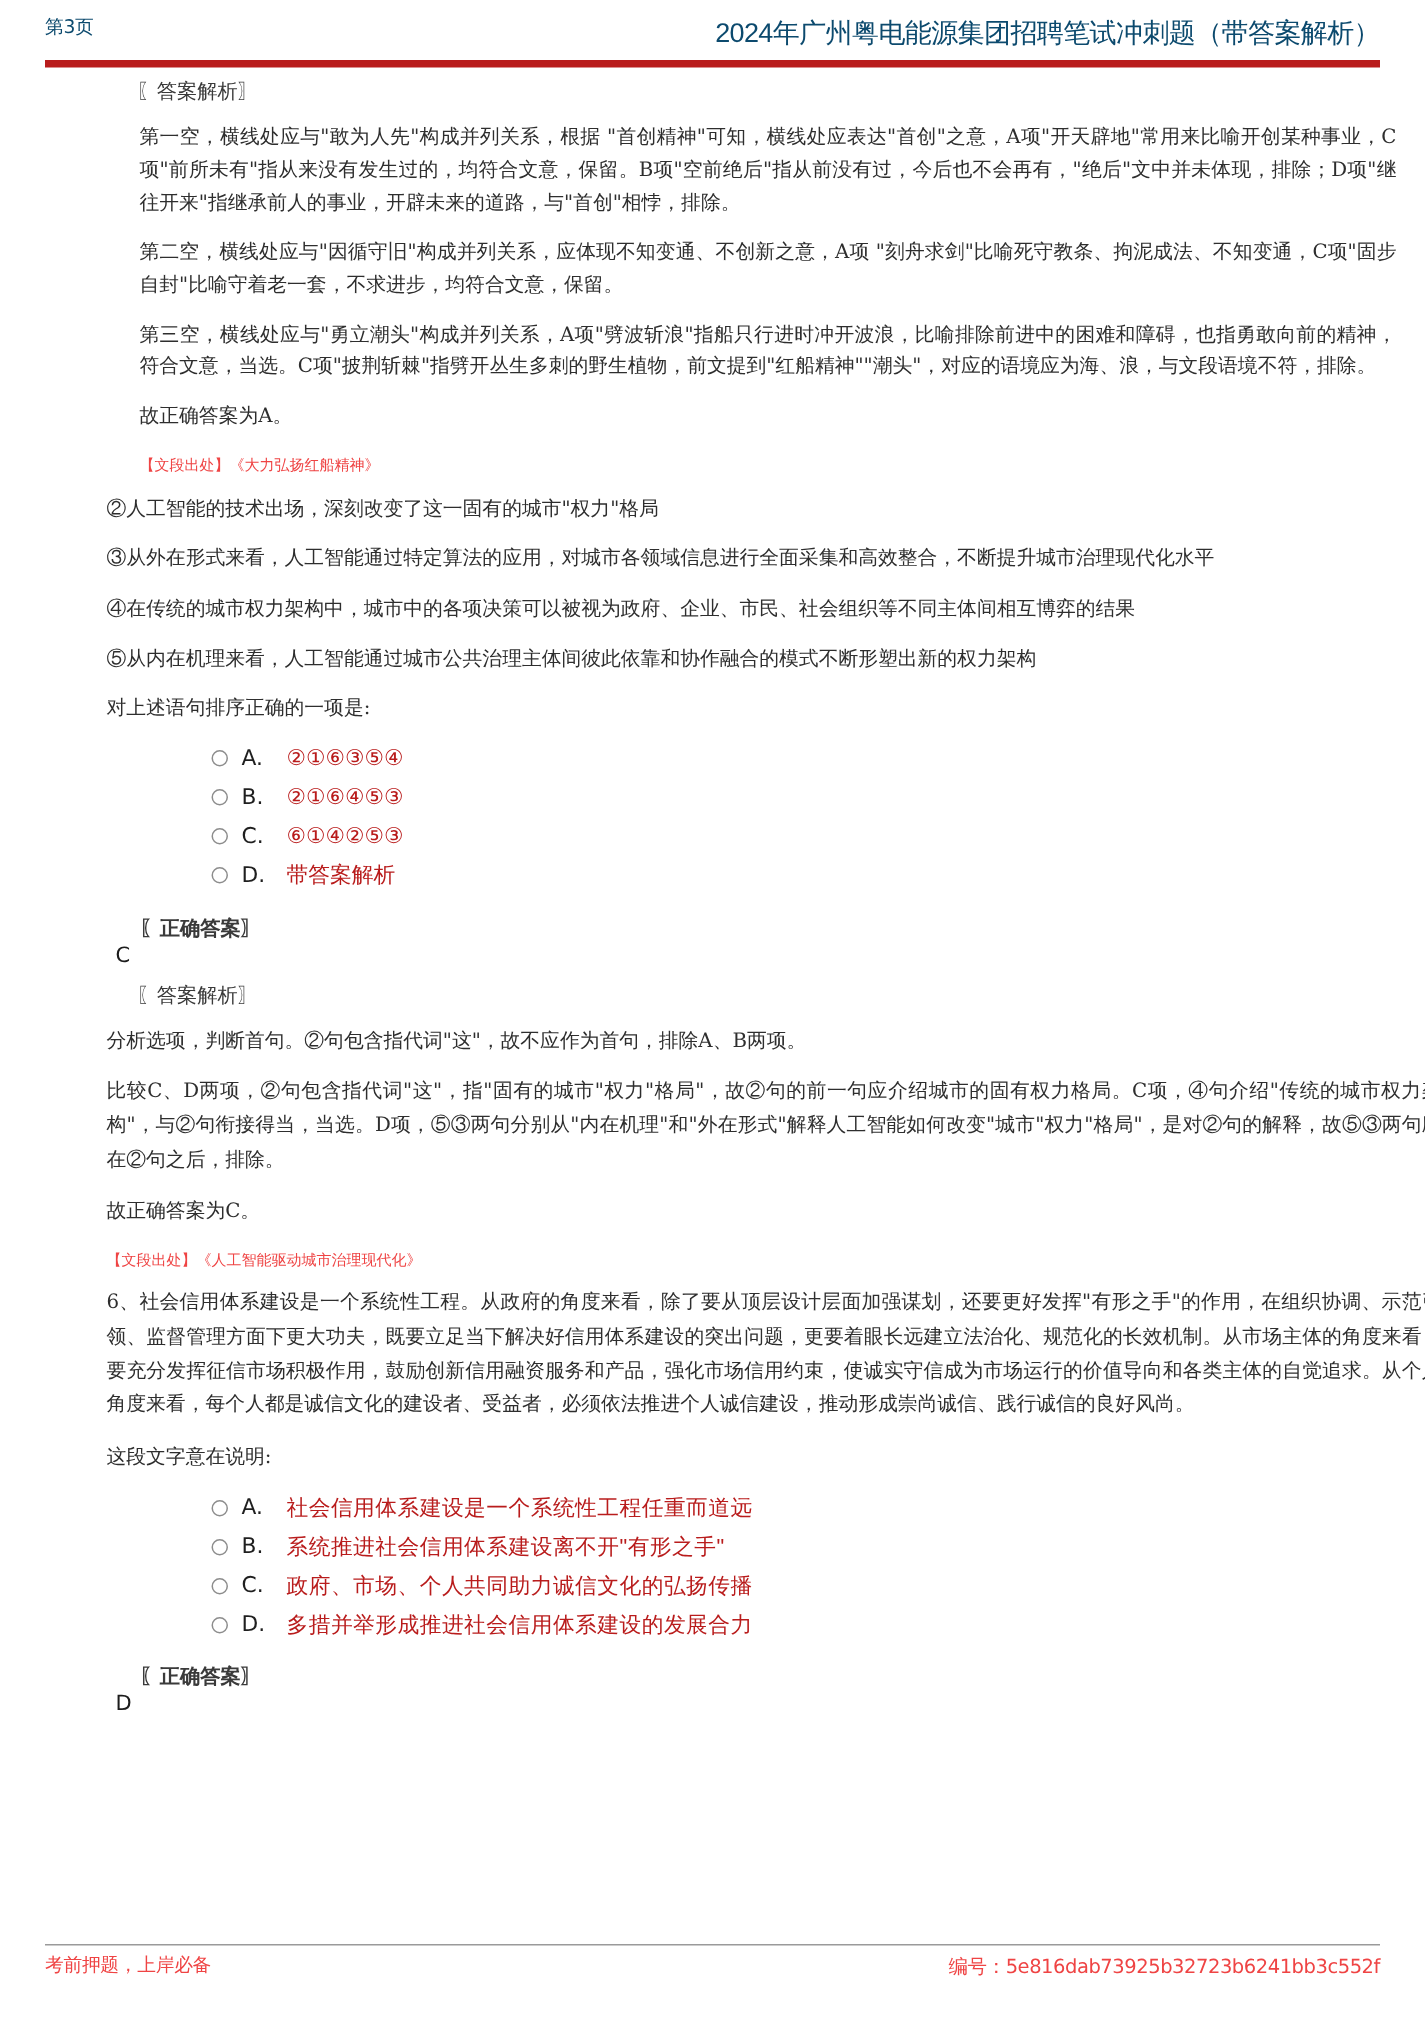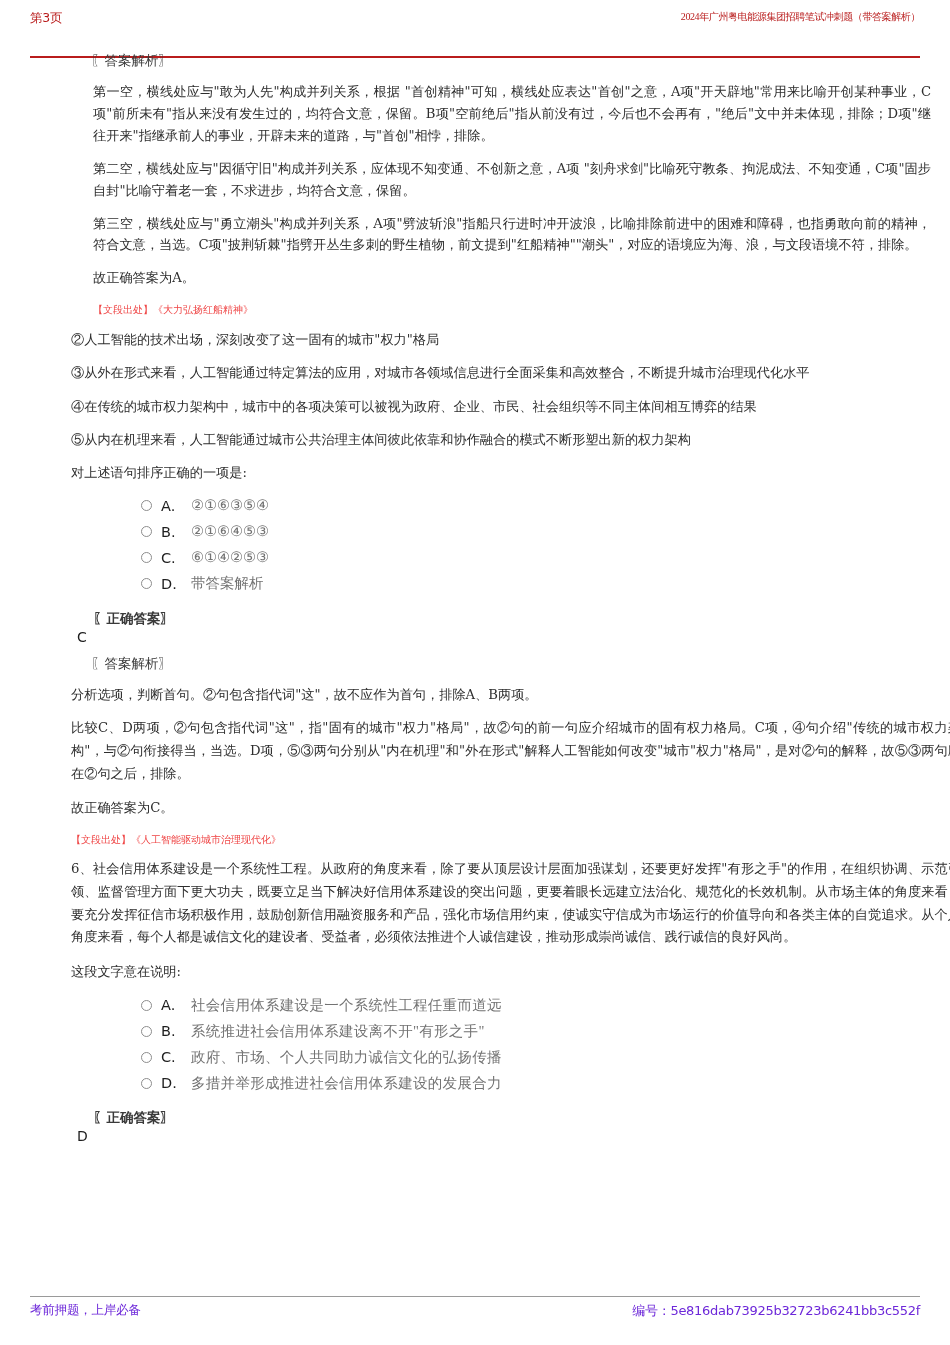--- a/index.html
+++ b/index.html
@@ -22,36 +22,36 @@
     box-sizing: border-box;
   }
 
   
   .header {
     position: absolute;
     left: 30px;
     top: 10px;
     width: 890px;
     height: 28px;
-    border-bottom: 2px solid #b91c1c;
+    border-bottom: 5px solid #b91c1c;
     display: flex;
     align-items: flex-start;
     justify-content: space-between;
     font-size: 13px;
-    color: #b91c1c;
-    padding-bottom: 18px;
+    color: #0c4a6e;
+    padding-bottom: 2px;
   }
   .header .hdr-left {
     font-family: "DejaVu Sans", "Liberation Sans", sans-serif;
     font-size: 12.5px;
     letter-spacing: -0.2px;
   }
   .header .hdr-right {
-    font-family: Liberation Serif, serif;
-    font-size: 10px;
+    font-family: Liberation Sans, sans-serif;
+    font-size: 18px;
     letter-spacing: -0.4px;
     white-space: nowrap;
   }
 
   
   .content {
     position: absolute;
     left: 0;
     top: 40px;
     width: 950px;
@@ -124,23 +124,23 @@
     flex: 0 0 auto;
   }
   .opt-letter {
     font-family: "DejaVu Sans", "Liberation Sans", sans-serif;
     font-size: 14.5px;
     color: #1f1f1f;
     width: 30px;
     flex: 0 0 auto;
   }
   .opt-text {
-    font-family: Liberation Serif, serif;
+    font-family: Liberation Sans, sans-serif;
     font-size: 14.5px;
-    color: #737373;
+    color: #b91c1c;
     letter-spacing: 0.3px;
     white-space: nowrap;
   }
   .opt-text.circled { letter-spacing: 0px; }
 
   
   .ans-label {
     margin: 13px 0 0 52px;
     font-size: 13.5px;
     color: #3a3a3a;
@@ -159,21 +159,21 @@
     position: absolute;
     left: 30px;
     top: 1296px;
     width: 890px;
     border-top: 1px solid #9a9a9a;
     padding-top: 5px;
     display: flex;
     align-items: flex-start;
     justify-content: space-between;
     font-size: 12.5px;
-    color: #6d28d9;
+    color: #ef4444;
   }
   .footer .ftr-left {
     font-family: "DejaVu Sans", "Liberation Sans", sans-serif;
     font-size: 12.5px;
     letter-spacing: -0.2px;
   }
   .footer .ftr-right {
     font-family: "DejaVu Sans", "Liberation Sans", sans-serif;
     font-size: 13px;
     letter-spacing: -0.3px;

